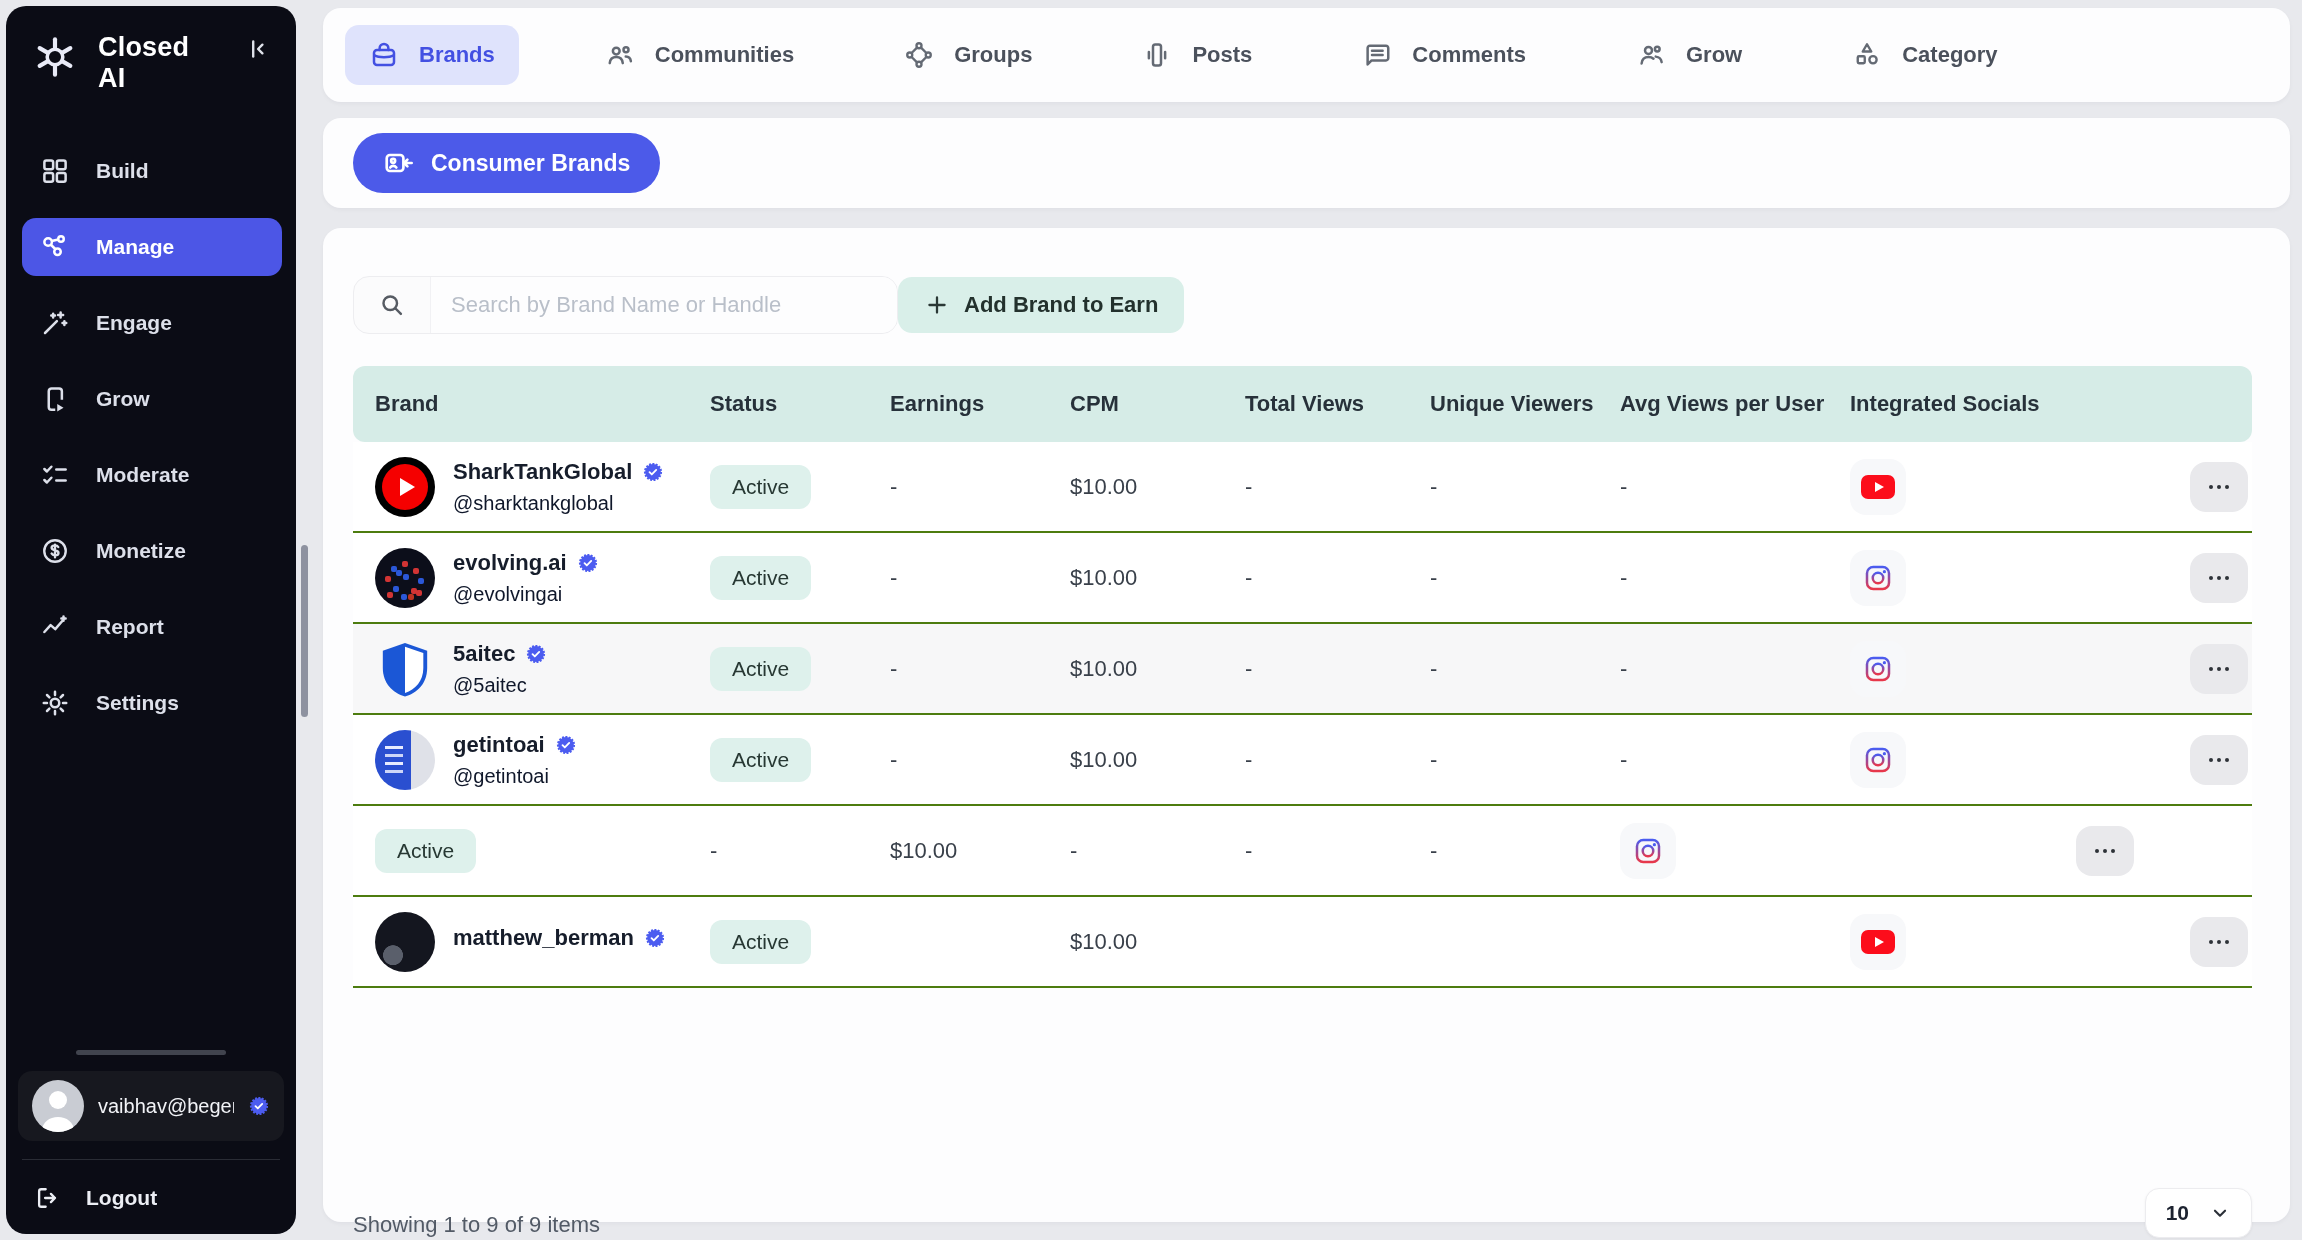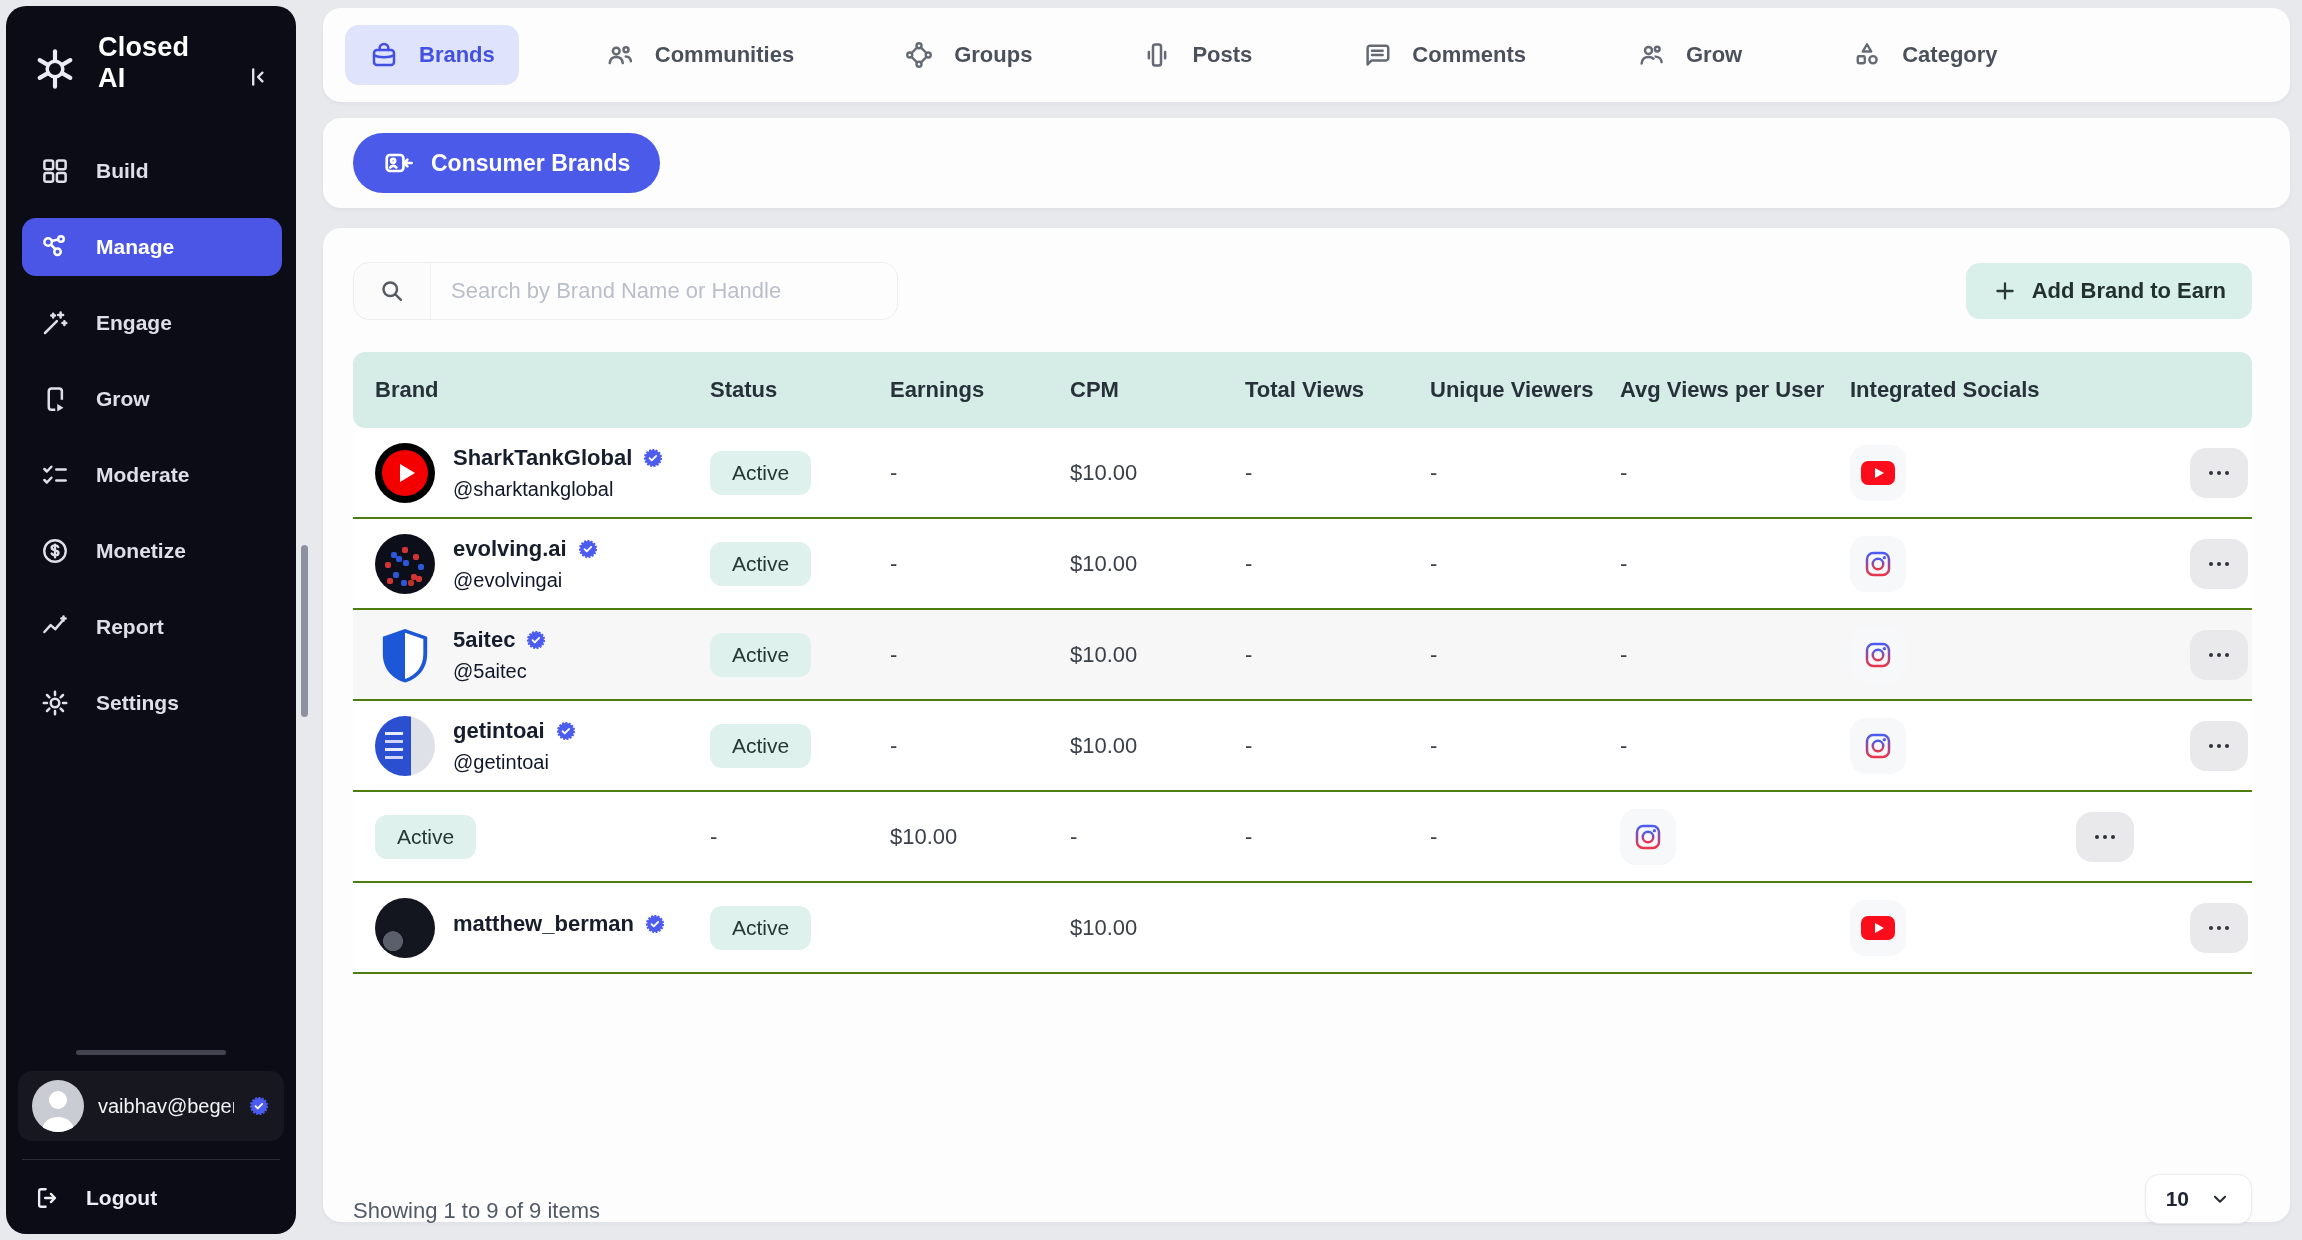--- a/index.html
+++ b/index.html
@@ -2,21 +2,21 @@
 <html><head>
 <meta charset="utf-8">
 <style>
   *{box-sizing:border-box}
   html,body{margin:0;padding:0}
   body{width:2302px;height:1240px;background:#e8e9ed;font-family:"Liberation Sans",sans-serif;overflow:hidden;position:relative;color:#1d2430}
   svg{display:block}
 
   
   .sidebar{position:absolute;left:6px;top:6px;width:290px;height:1228px;background:#0b0c15;border-radius:20px;color:#e8eaf2;z-index:2;display:flex;flex-direction:column}
-  .sb-head{display:flex;align-items:flex-end;gap:18px;padding:26px 22px 18px 24px}
+  .sb-head{display:flex;align-items:flex-start;gap:18px;padding:26px 22px 18px 24px}
   .logo{width:50px;height:50px;flex:none}
   .sb-title{font-size:27px;font-weight:700;color:#fff;flex:1;letter-spacing:.2px}
   .collapse-btn{color:#dfe2ea;cursor:pointer;padding:4px}
   .sb-nav{padding:30px 14px 0 16px;display:flex;flex-direction:column;gap:18px}
   .sb-item{display:flex;align-items:center;gap:26px;padding:0 18px;height:58px;border-radius:14px;color:#dde0ea;font-size:21px;font-weight:600;cursor:pointer}
   .sb-item.active{background:#4c56e6;color:#fff}
   .sb-item svg{width:30px;height:30px;flex:none}
   .sb-scroll-thumb{position:absolute;left:301px;top:545px;width:7px;height:172px;background:#8e92a0;border-radius:4px;z-index:3}
   .sb-bottom{margin-top:auto;padding:0 12px 14px}
   .sb-handle{width:150px;height:5px;border-radius:3px;background:#41444e;margin:0 auto 16px}
@@ -33,21 +33,21 @@
   .tab{display:flex;align-items:center;gap:20px;font-size:22px;font-weight:600;color:#4b515c;padding:15px 24px;border-radius:14px;cursor:pointer;white-space:nowrap}
   .tab svg{width:30px;height:30px;color:#646a74;flex:none}
   .tab.active{background:#dfe3fc;color:#4350e2}
   .tab.active svg{color:#4350e2}
 
   .panel-sub{top:118px;height:90px;display:flex;align-items:center;padding:0 30px}
   .btn-consumer{display:flex;align-items:center;gap:16px;background:#4c5ae9;color:#fff;font-size:23px;font-weight:700;height:60px;padding:0 30px;border-radius:30px;cursor:pointer;border:none}
   .btn-consumer svg{width:32px;height:32px}
 
   .panel-main{top:228px;height:994px}
-  .main-toolbar{display:flex;align-items:center;justify-content:space-between;padding:34px 38px 0 30px}
+  .main-toolbar{display:flex;align-items:center;padding:48px 38px 0 30px}
   .search{display:flex;align-items:center;width:545px;height:58px;border:1px solid #ededf0;background:#fbfbfc;border-radius:16px;overflow:hidden}
   .search-icon-wrap{width:76px;display:flex;align-items:center;justify-content:center;color:#565b63}
   .search-icon-wrap svg{width:28px;height:28px}
   .search input{flex:1;height:100%;border:none;outline:none;background:#fdfdfe;border-left:1px solid #f1f1f4;font-size:22px;color:#333;padding:0 20px;font-family:inherit}
   .search input::placeholder{color:#b9bfc9}
   .btn-add{display:flex;align-items:center;gap:14px;background:#d9efe9;color:#23312d;font-size:22px;font-weight:600;height:56px;padding:0 26px;border-radius:14px;cursor:pointer;border:none}
   .btn-add svg{width:26px;height:26px}
 
   .table-wrap{margin:32px 38px 0 30px}
   .grid-cols{display:grid;grid-template-columns:335px 180px 180px 175px 185px 190px 230px 310px 1fr;align-items:center}

